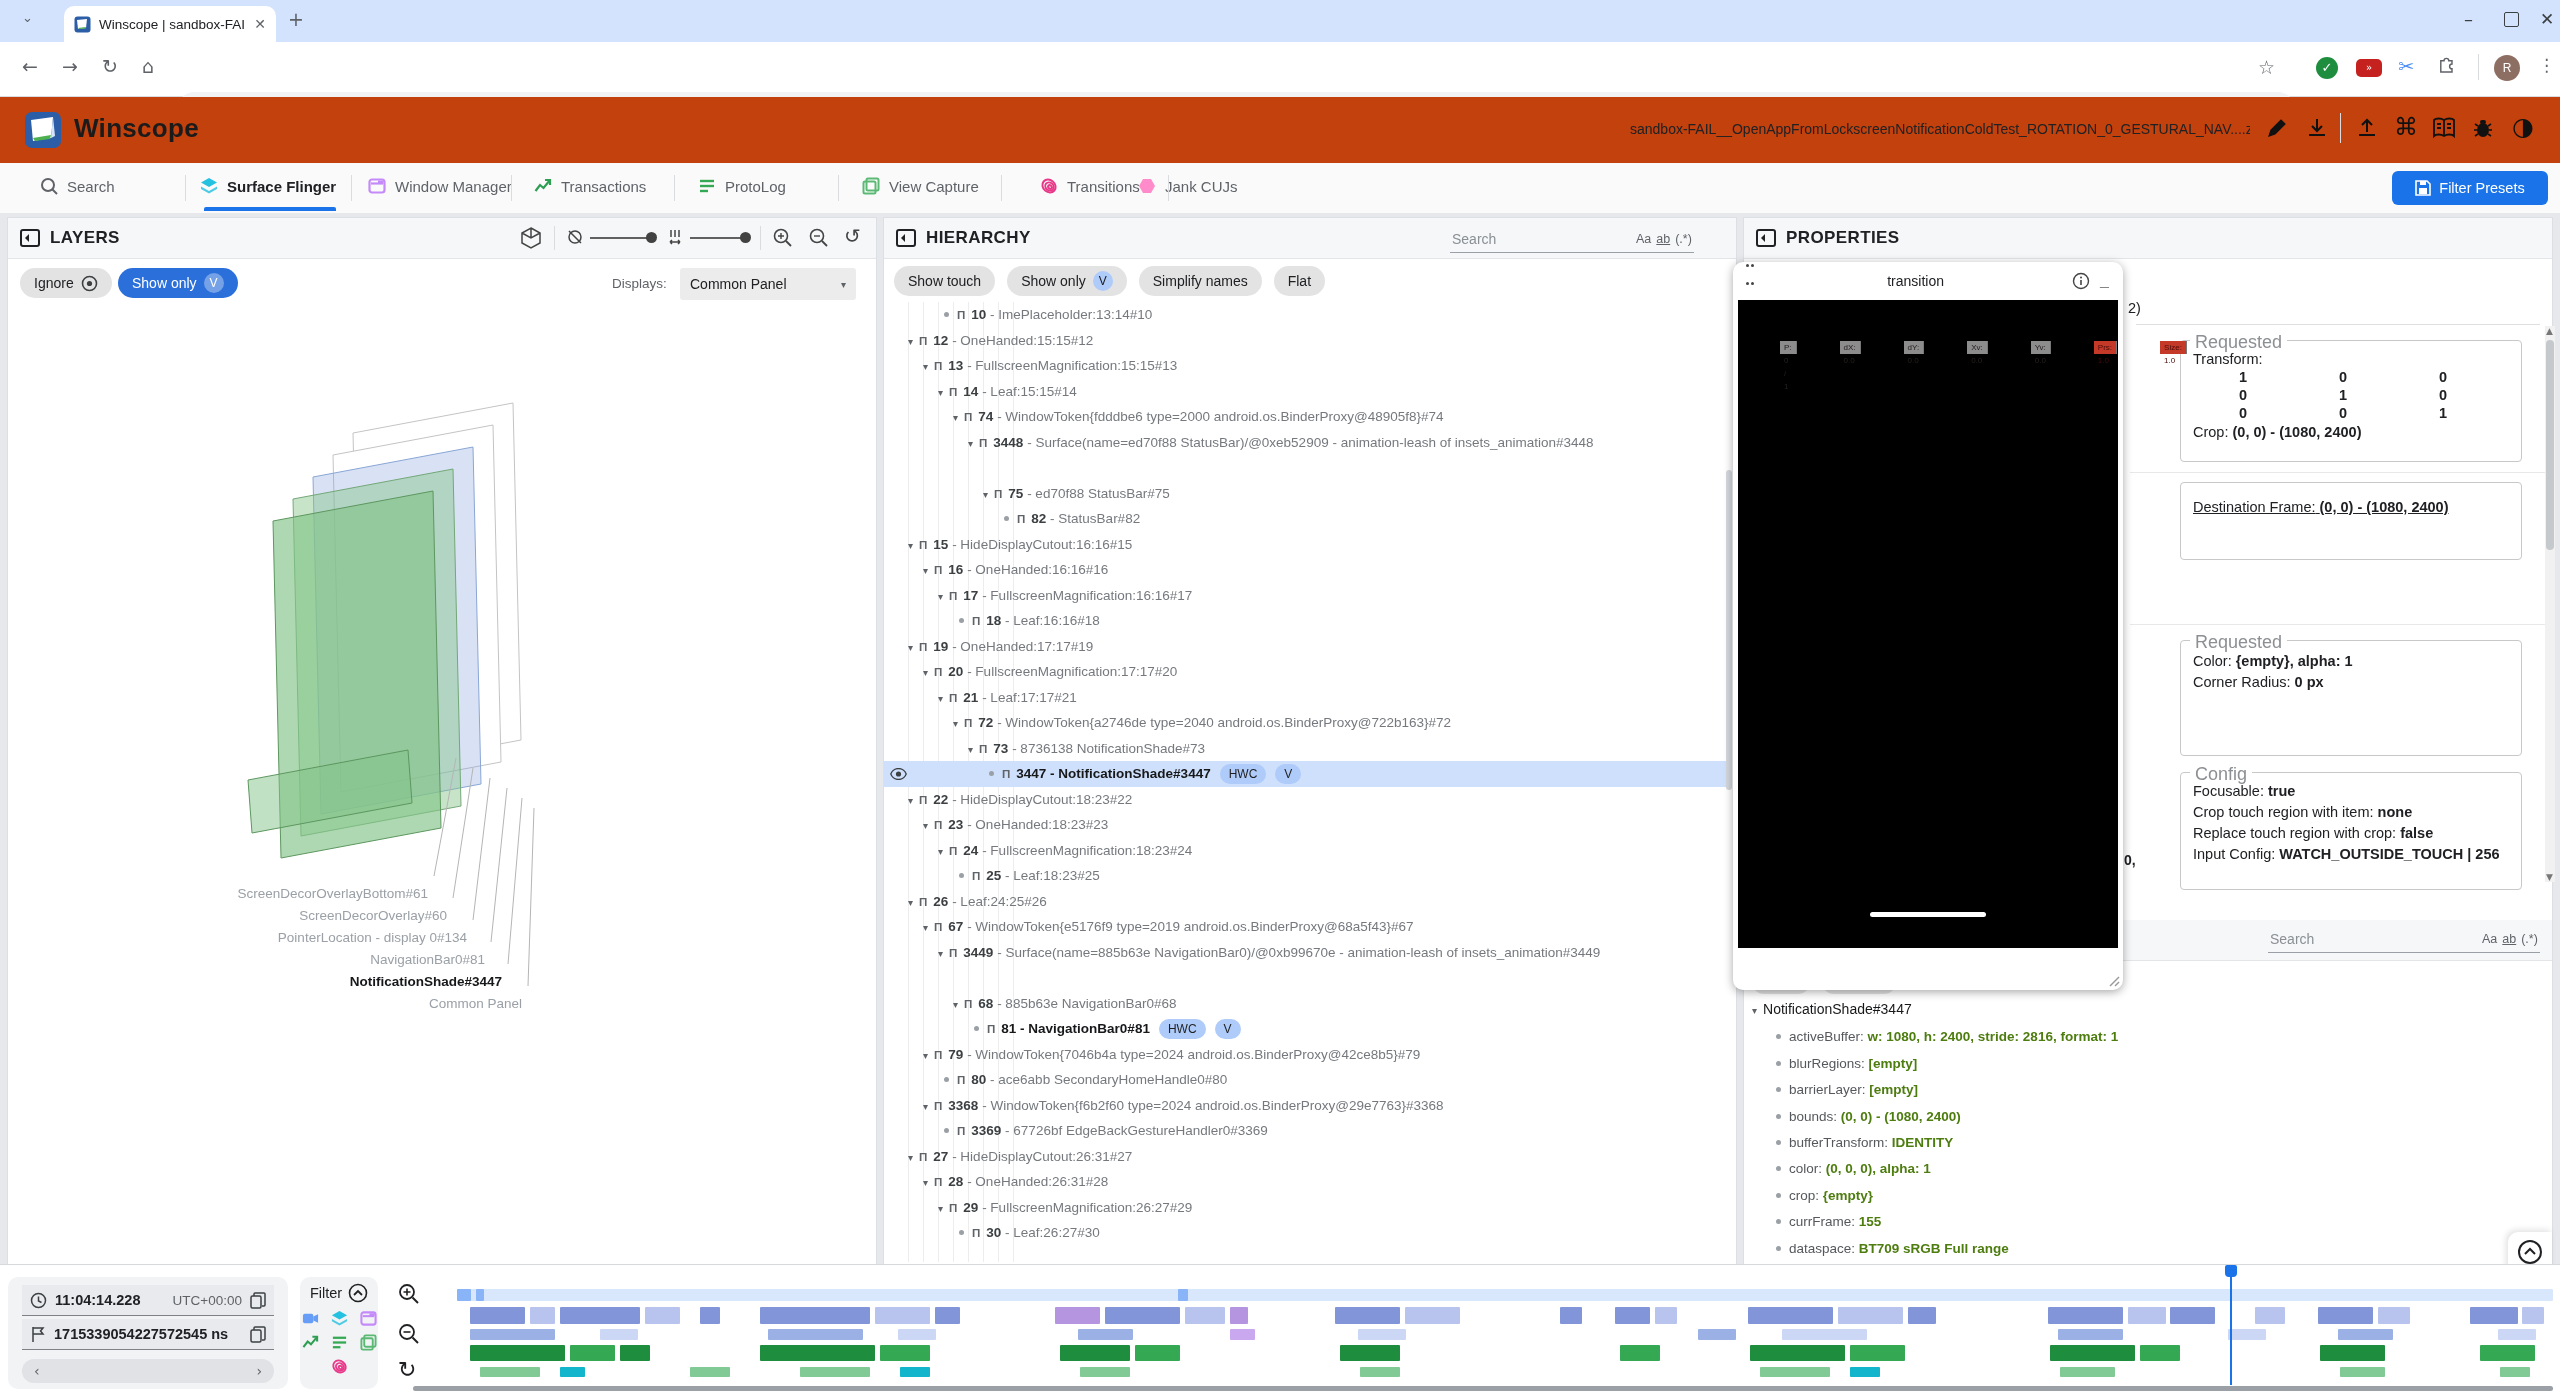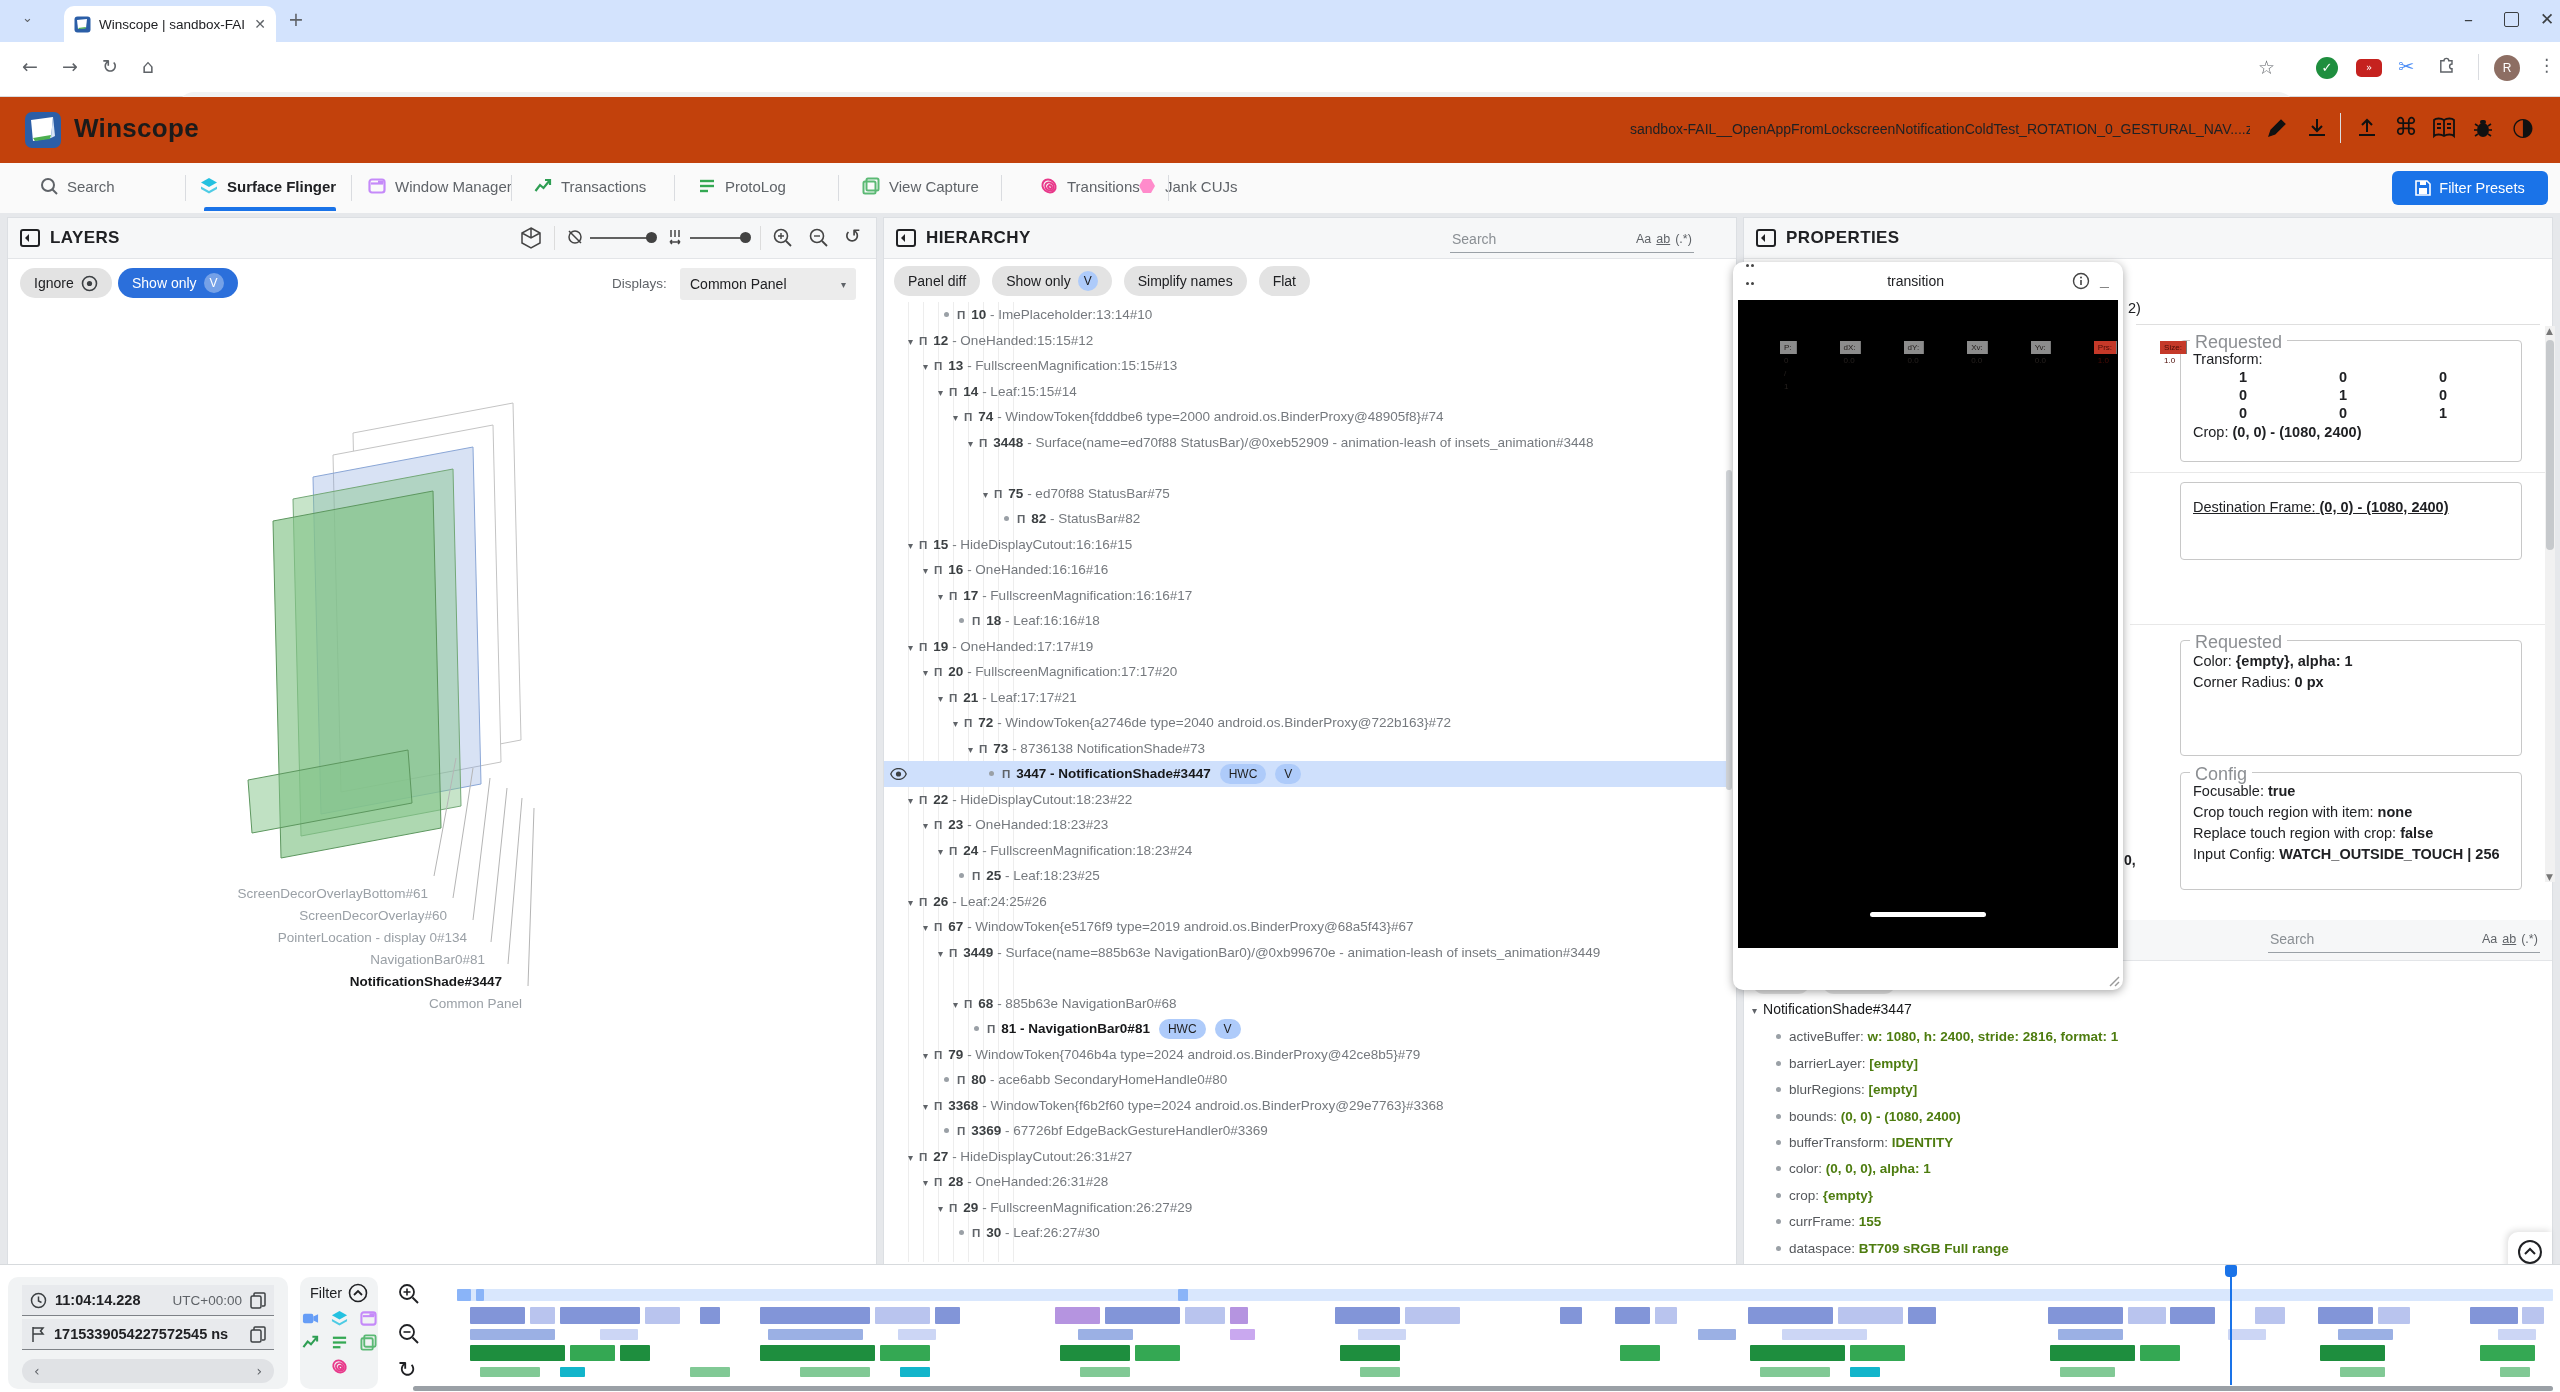--- a/index.html
+++ b/index.html
@@ -370,21 +370,21 @@
         </svg>
       <span class="ptitle">HIERARCHY</span>
     </div>
     <div class="srch" style="left:566px;top:8px;width:244px;height:26px;">
       <span class="ph">Search</span>
     </div>
     <div class="srchtools" style="left:752px;top:14px;"><span>Aa</span><u>ab</u><span>(.*)</span></div>
 
     <div id="h-chips" class="abs" style="left:10px;top:48px;display:flex;gap:12px;">
         <div class="chip">
-          <span>Panel diff</span>
+          <span>Show touch</span>
         </div>
         <div class="chip">
           <span>Show only</span>
           <span class="vbadge lt">V</span>
         </div>
         <div class="chip">
           <span>Simplify names</span>
         </div>
         <div class="chip">
           <span>Flat</span>
@@ -509,22 +509,22 @@
   </div>
   <div class="srchtools" style="left:2482px;top:932px;"><span>Aa</span><u>ab</u><span>(.*)</span></div>
 
   <span class="abs" style="left:1752px;top:970px;width:58px;height:24px;border-radius:14px;background:#e3e3e3;"></span>
   <span class="abs" style="left:1822px;top:970px;width:74px;height:24px;border-radius:14px;background:#e3e3e3;"></span>
 
   <div class="abs" style="left:1752px;top:996px;width:790px;height:264px;overflow:hidden;">
     <div class="ptree-row" style="color:#1f2022;"><span class="tri">▾</span><span style="font-size:14px;color:#17181a;">NotificationShade#3447</span></div>
     <div id="ptree">
         <div class="ptree-row" style="padding-left: 22px;"><span class="dot"></span>activeBuffer: <b>w: 1080, h: 2400, stride: 2816, format: 1</b></div>
+        <div class="ptree-row" style="padding-left: 22px;"><span class="dot"></span>blurRegions: <b>[empty]</b></div>
         <div class="ptree-row" style="padding-left: 22px;"><span class="dot"></span>barrierLayer: <b>[empty]</b></div>
-        <div class="ptree-row" style="padding-left: 22px;"><span class="dot"></span>blurRegions: <b>[empty]</b></div>
         <div class="ptree-row" style="padding-left: 22px;"><span class="dot"></span>bounds: <b>(0, 0) - (1080, 2400)</b></div>
         <div class="ptree-row" style="padding-left: 22px;"><span class="dot"></span>bufferTransform: <b>IDENTITY</b></div>
         <div class="ptree-row" style="padding-left: 22px;"><span class="dot"></span>color: <b>(0, 0, 0), alpha: 1</b></div>
         <div class="ptree-row" style="padding-left: 22px;"><span class="dot"></span>crop: <b>{empty}</b></div>
         <div class="ptree-row" style="padding-left: 22px;"><span class="dot"></span>currFrame: <b>155</b></div>
         <div class="ptree-row" style="padding-left: 22px;"><span class="dot"></span>dataspace: <b>BT709 sRGB Full range</b></div>
       </div>
   </div>
 
   <div class="abs" id="ovl">

